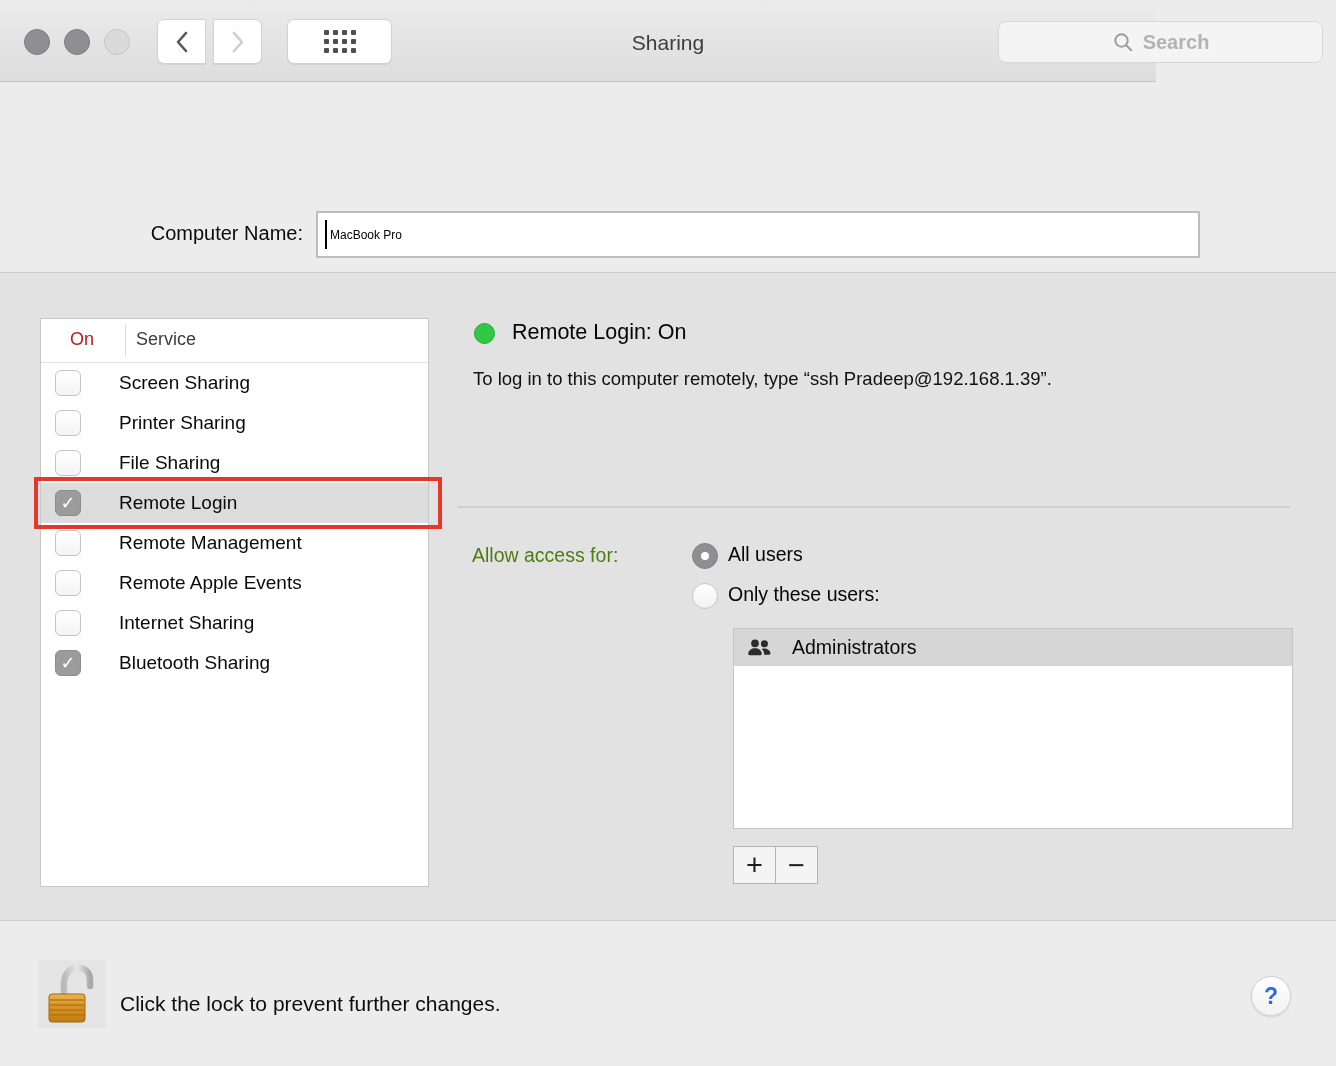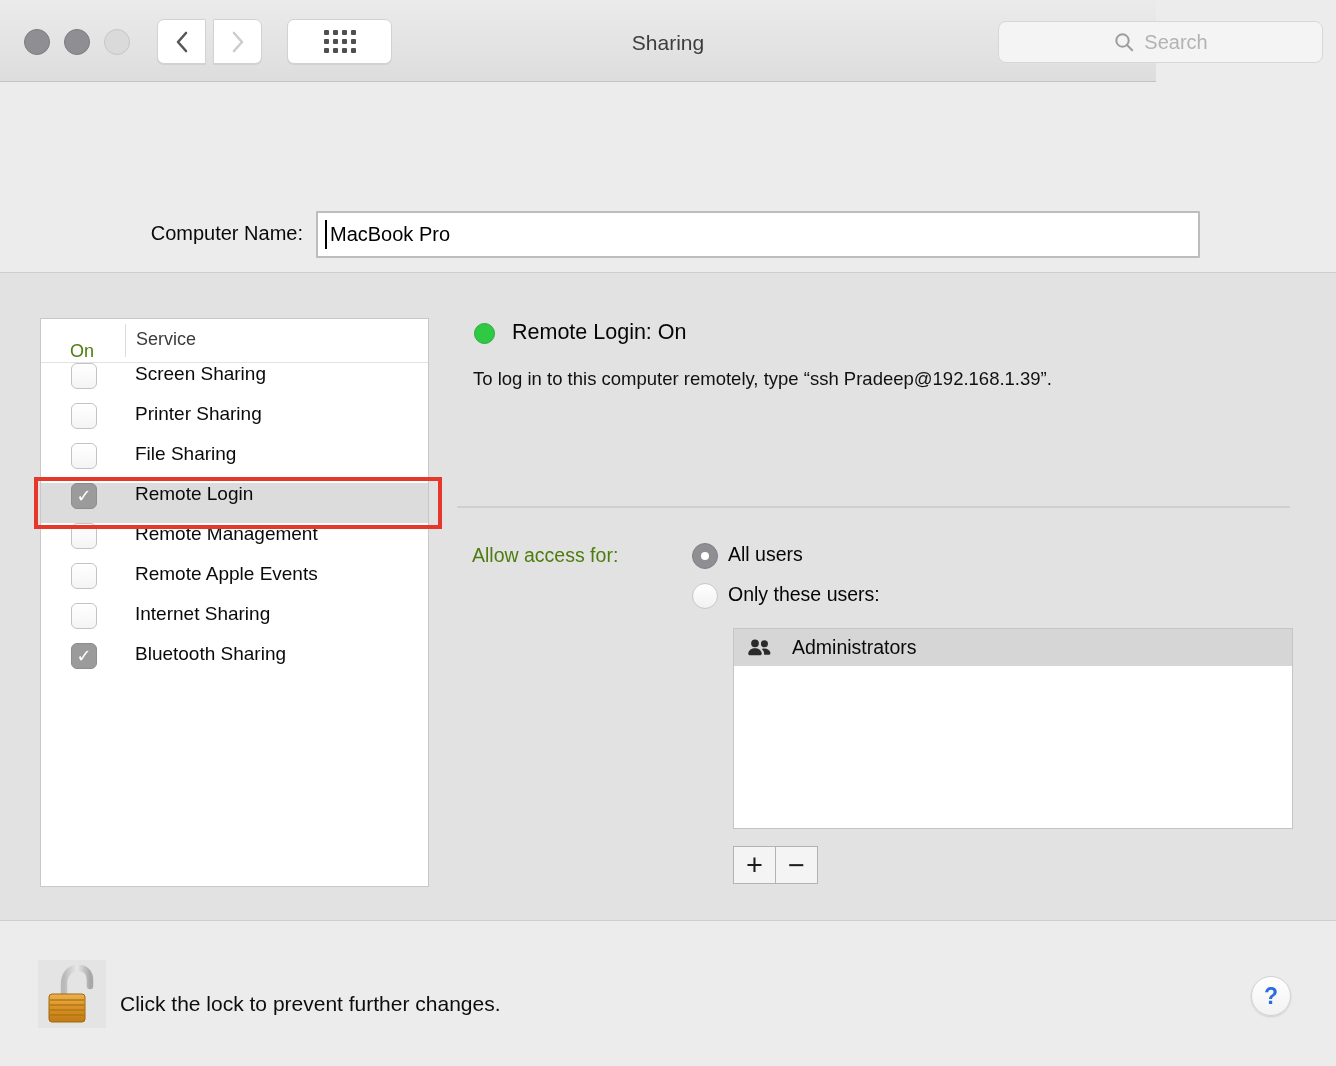--- a/index.html
+++ b/index.html
@@ -32,52 +32,52 @@
   .gridicon i { background:#4f4f4f; border-radius:1px; }
   .win-title {
     position:absolute; top:31px; left:0; width:1336px; text-align:center;
     font-size:21px; color:#3d3d3d;
   }
   .search-field {
     position:absolute; top:21px; left:998px; width:325px; height:42px;
     background:#f4f4f4; border:1px solid #d7d7d7; border-radius:8px;
     display:flex; align-items:center; justify-content:center; gap:9px;
   }
-  .search-text { font-size:20px; color:#b3b3b3; }
+  .search-text { font-size:20px; color:#b3b3b3;font-weight:bold; }
 
   
   .top-section { position:absolute; top:82px; left:0; width:1336px; height:190px; background:#ececec; }
   .cn-label { position:absolute; top:140px; left:0; width:303px; text-align:right; font-size:20px; color:#0a0a0a; }
   .cn-input {
     position:absolute; top:129px; left:316px; width:884px; height:47px;
     background:#fff; border:2px solid #bdbdbd; border-radius:1px;
-    font-family:inherit; font-size:20px; color:#000; padding:17px 12px;
+    font-family:inherit; font-size:12px; color:#000; padding:17px 12px;
   }
   .cn-caret { position:absolute; top:138px; left:325px; width:2px; height:29px; background:#000; }
   .cn-help { position:absolute; top:189px; left:316px; font-size:17.5px; color:#1d1d1d; line-height:28px; }
   .edit-btn {
     position:absolute; top:196px; left:1113px; width:121px; height:35px;
     background:linear-gradient(#ffffff,#f9f9f9); border:1px solid #cacaca; border-radius:5px;
     box-shadow:0 1px 1px rgba(0,0,0,.09);
     font-size:17.5px; color:#111; display:flex; align-items:center; justify-content:center;
   }
   .divider { position:absolute; left:0; width:1336px; height:1px; background:#cecece; }
 
   
   .mid-section { position:absolute; top:273px; left:0; width:1336px; height:647px; background:#e2e2e2; }
 
   .service-table {
     position:absolute; left:40px; top:45px; width:389px; height:569px;
     background:#fff; border:1px solid #c8c8c8;
   }
   .tbl-header { position:relative; height:44px; border-bottom:1px solid #e3e3e3; }
-  .th-on { position:absolute; left:29px; top:22px; font-size:18px; color:#4d7c0f; }
+  .th-on { position:absolute; left:29px; top:10px; font-size:18px; color:#b91c1c; }
   .th-service { position:absolute; left:95px; top:10px; font-size:18px; color:#3c3c3c; }
   .th-sep { position:absolute; left:84px; top:5px; width:1px; height:33px; background:#dcdcdc; }
-  .svc-row { height:40px; display:flex; align-items:flex-start; padding-left:30px; }
+  .svc-row { height:40px; display:flex; align-items:center; padding-left:14px; }
   .svc-row.hl { background:#dcdcdc; }
   .cbx {
     width:26px; height:26px; border-radius:6px; flex:0 0 26px;
     background:linear-gradient(#ffffff,#f4f4f4); border:1px solid #c3c3c3;
     margin-right:38px; display:flex; align-items:center; justify-content:center;
     color:#fff; font-size:18px; line-height:1;
   }
   .cbx.checked { background:#9b9b9b; border-color:#8d8d8d; }
   .svc-label { font-size:19px; color:#0a0a0a; white-space:nowrap; }
 

